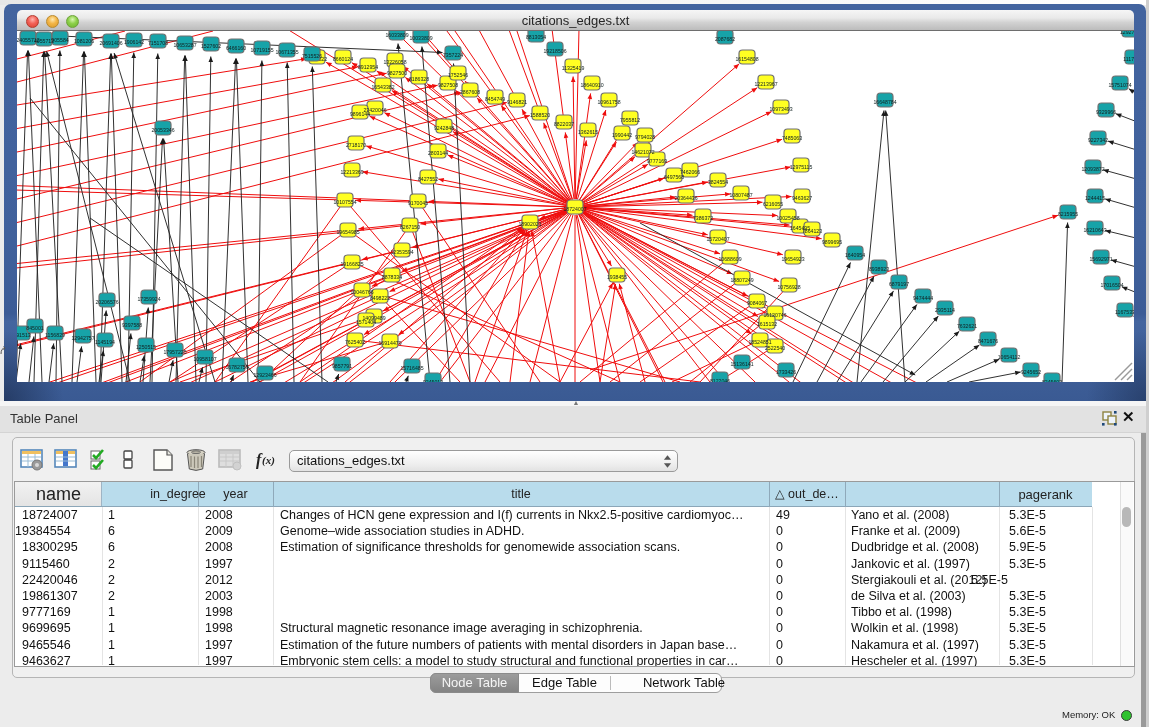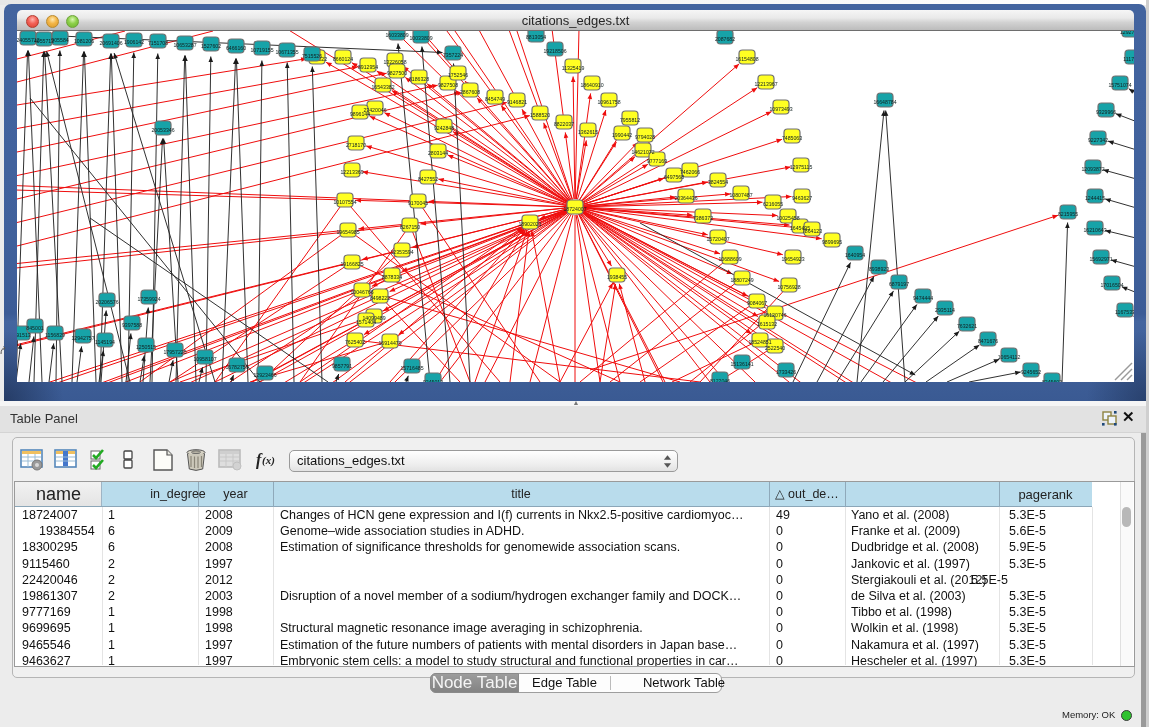--- a/index.html
+++ b/index.html
@@ -814,21 +814,21 @@
 <div class="tr" style="top:508.0px">
 <span class="c" style="left:7px">18724007</span>
 <span class="c" style="left:93px">1</span>
 <span class="c" style="left:190px">2008</span>
 <span class="c" style="left:265px">Changes of HCN gene expression and I(f) currents in Nkx2.5-positive cardiomyoc…</span>
 <span class="c" style="left:761px">49</span>
 <span class="c" style="left:836px">Yano et al. (2008)</span>
 <span class="c" style="left:994px">5.3E-5</span>
 </div>
 <div class="tr" style="top:524.2px">
-<span class="c" style="left:24px">19384554</span>
+<span class="c" style="left:0">19384554</span>
 <span class="c" style="left:93px">6</span>
 <span class="c" style="left:190px">2009</span>
 <span class="c" style="left:265px">Genome–wide association studies in ADHD.</span>
 <span class="c" style="left:761px">0</span>
 <span class="c" style="left:836px">Franke et al. (2009)</span>
 <span class="c" style="left:994px">5.6E-5</span>
 </div>
 <div class="tr" style="top:540.4px">
 <span class="c" style="left:7px">18300295</span>
 <span class="c" style="left:93px">6</span>
@@ -851,21 +851,20 @@
 <span class="c" style="left:93px">2</span>
 <span class="c" style="left:190px">2012</span>
 <span class="c" style="left:761px">0</span>
 <span class="c" style="left:836px">Stergiakouli et al. (2012)</span>
 <span class="c" style="left:956px">5.5E-5</span>
 </div>
 <div class="tr" style="top:589.0px">
 <span class="c" style="left:7px">19861307</span>
 <span class="c" style="left:93px">2</span>
 <span class="c" style="left:190px">2003</span>
-<span class="c" style="left:265px">Disruption of a novel member of a sodium/hydrogen exchanger family and DOCK…</span>
 <span class="c" style="left:761px">0</span>
 <span class="c" style="left:836px">de Silva et al. (2003)</span>
 <span class="c" style="left:994px">5.3E-5</span>
 </div>
 <div class="tr" style="top:605.2px">
 <span class="c" style="left:7px">9777169</span>
 <span class="c" style="left:93px">1</span>
 <span class="c" style="left:190px">1998</span>
 <span class="c" style="left:761px">0</span>
 <span class="c" style="left:836px">Tibbo et al. (1998)</span>
@@ -898,20 +897,20 @@
 <span class="c" style="left:836px">Hescheler et al. (1997)</span>
 <span class="c" style="left:994px">5.3E-5</span>
 </div>
 </div>
 
 <div class="abs" style="left:1120px;top:482px;width:12px;height:184px;background:#fafafa;border-left:1px solid #e0e0e0"></div>
 <div class="abs" style="left:1121.5px;top:507px;width:9px;height:20px;border-radius:5px;background:#b8b8b8"></div>
 
 <div class="abs" style="left:430px;top:673px;width:292px;height:20px;border:1px solid #9e9e9e;border-radius:6px;background:#fdfdfd;box-sizing:border-box;"></div>
 <div class="abs" style="left:430px;top:673px;width:89px;height:20px;border-radius:6px 0 0 6px;background:linear-gradient(180deg,#9c9c9c,#838383);box-sizing:border-box;border:1px solid #8a8a8a;"></div>
-<div class="abs" style="left:430px;top:673px;width:89px;height:20px;text-align:center;font-size:17px;color:#f5f5f5;line-height:19px;">Node Table</div>
+<div class="abs" style="left:430px;top:673px;width:89px;height:20px;text-align:center;font-size:13px;color:#f5f5f5;line-height:19px;">Node Table</div>
 <div class="abs" style="left:519px;top:673px;width:91px;height:20px;text-align:center;font-size:13px;color:#111;line-height:19px;">Edge Table</div>
 <div class="abs" style="left:610px;top:676px;width:1px;height:14px;background:#bbb"></div>
 <div class="abs" style="left:628px;top:673px;width:112px;height:20px;text-align:center;font-size:13px;color:#111;line-height:19px;">Network Table</div>
 
 <div class="abs" style="left:1062px;top:709px;font-size:9.5px;color:#222;">Memory: OK</div>
 <div class="abs" style="left:1121px;top:710px;width:11px;height:11px;border-radius:50%;background:#2ec22e;border:1px solid #3a3a3a;box-sizing:border-box;"></div>
 
 </div>
 </body></html>

